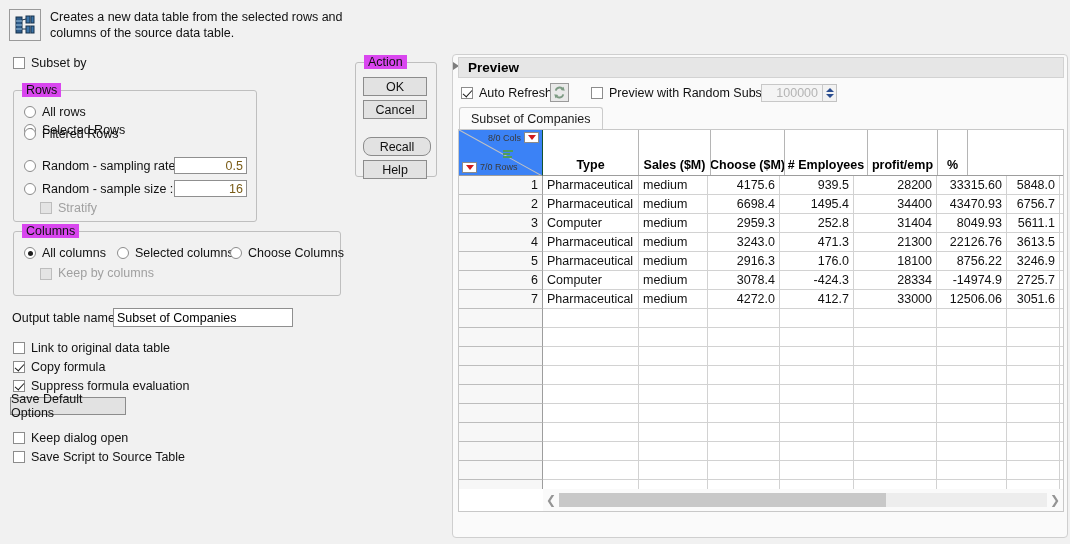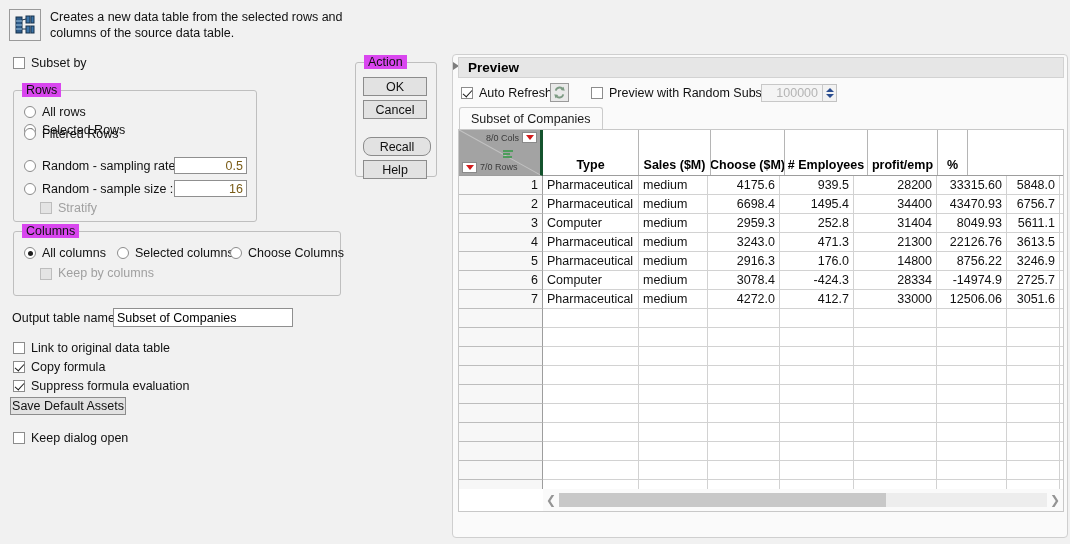--- a/index.html
+++ b/index.html
@@ -126,21 +126,21 @@
   }
 
   
   #table-wrap {
     position: absolute; left: 5px; top: 74px; width: 606px; height: 383px;
     background: #fff; border: 1px solid #c8c8c8; box-sizing: border-box;
     overflow: hidden;
   }
   #corner {
     position: absolute; left: 0; top: 0; width: 84px; height: 46px;
-    background: #a3a3a3; border-right: 3px solid #14532d; border-bottom: 1px solid #9d9d9d;
+    background: #3b82f6; border-right: 1px solid #14532d; border-bottom: 1px solid #9d9d9d;
     box-sizing: border-box; overflow: hidden;
   }
   #corner .diag {
     position: absolute; left: -6px; top: -4px; width: 118px; height: 1px;
     background: #c2c2c2; transform: rotate(29deg); transform-origin: left center;
   }
   .cols-lbl {
     position: absolute; right: 21px; top: 3px; font-size: 9px; color: #3a3a3a;
     white-space: nowrap;
   }
@@ -304,25 +304,29 @@
   </div>
   <div class="row-ctl" style="position:absolute;left:13px;top:360px;">
     <span class="cb checked"></span>
     <span class="lbl">Copy formula</span>
   </div>
   <div class="row-ctl" style="position:absolute;left:13px;top:379px;">
     <span class="cb checked"></span>
     <span class="lbl">Suppress formula evaluation</span>
   </div>
 
-  <div class="btn" style="position:absolute;left:10px;top:397px;width:116px;height:18px;">Save Default Assets</div>
+  <div class="btn" style="position:absolute;left:10px;top:397px;width:116px;height:18px;">Save Default Options</div>
 
   <div class="row-ctl" style="position:absolute;left:13px;top:431px;">
     <span class="cb"></span>
     <span class="lbl">Keep dialog open</span>
+  </div>
+  <div class="row-ctl" style="position:absolute;left:13px;top:450px;">
+    <span class="cb"></span>
+    <span class="lbl">Save Script to Source Table</span>
   </div>
 
   <div class="group" style="left:355px;top:62px;width:80px;height:113px;">
     <span class="glegend">Action</span>
     <div class="btn" style="position:absolute;left:7px;top:14px;width:64px;height:19px;">OK</div>
     <div class="btn" style="position:absolute;left:7px;top:37px;width:64px;height:19px;">Cancel</div>
     <div class="btn" style="position:absolute;left:7px;top:74px;width:68px;height:19px;border-radius:8px;">Recall</div>
     <div class="btn" style="position:absolute;left:7px;top:97px;width:64px;height:19px;">Help</div>
   </div>
 
@@ -431,21 +435,21 @@
               <div class="dcell num" style="width: 70px;">22126.76</div>
               <div class="dcell num" style="width: 53px;">3613.5</div>
               <div class="dcell num" style="width: 30px;"></div>
             </div>
             <div class="drow">
               <div class="gutter">5</div>
               <div class="dcell" style="width: 96px;">Pharmaceutical</div>
               <div class="dcell" style="width: 69px;">medium</div>
               <div class="dcell num" style="width: 72px;">2916.3</div>
               <div class="dcell num" style="width: 74px;">176.0</div>
-              <div class="dcell num" style="width: 83px;">14800</div>
+              <div class="dcell num" style="width: 83px;">18100</div>
               <div class="dcell num" style="width: 70px;">8756.22</div>
               <div class="dcell num" style="width: 53px;">3246.9</div>
               <div class="dcell num" style="width: 30px;"></div>
             </div>
             <div class="drow">
               <div class="gutter">6</div>
               <div class="dcell" style="width: 96px;">Computer</div>
               <div class="dcell" style="width: 69px;">medium</div>
               <div class="dcell num" style="width: 72px;">3078.4</div>
               <div class="dcell num" style="width: 74px;">-424.3</div>

